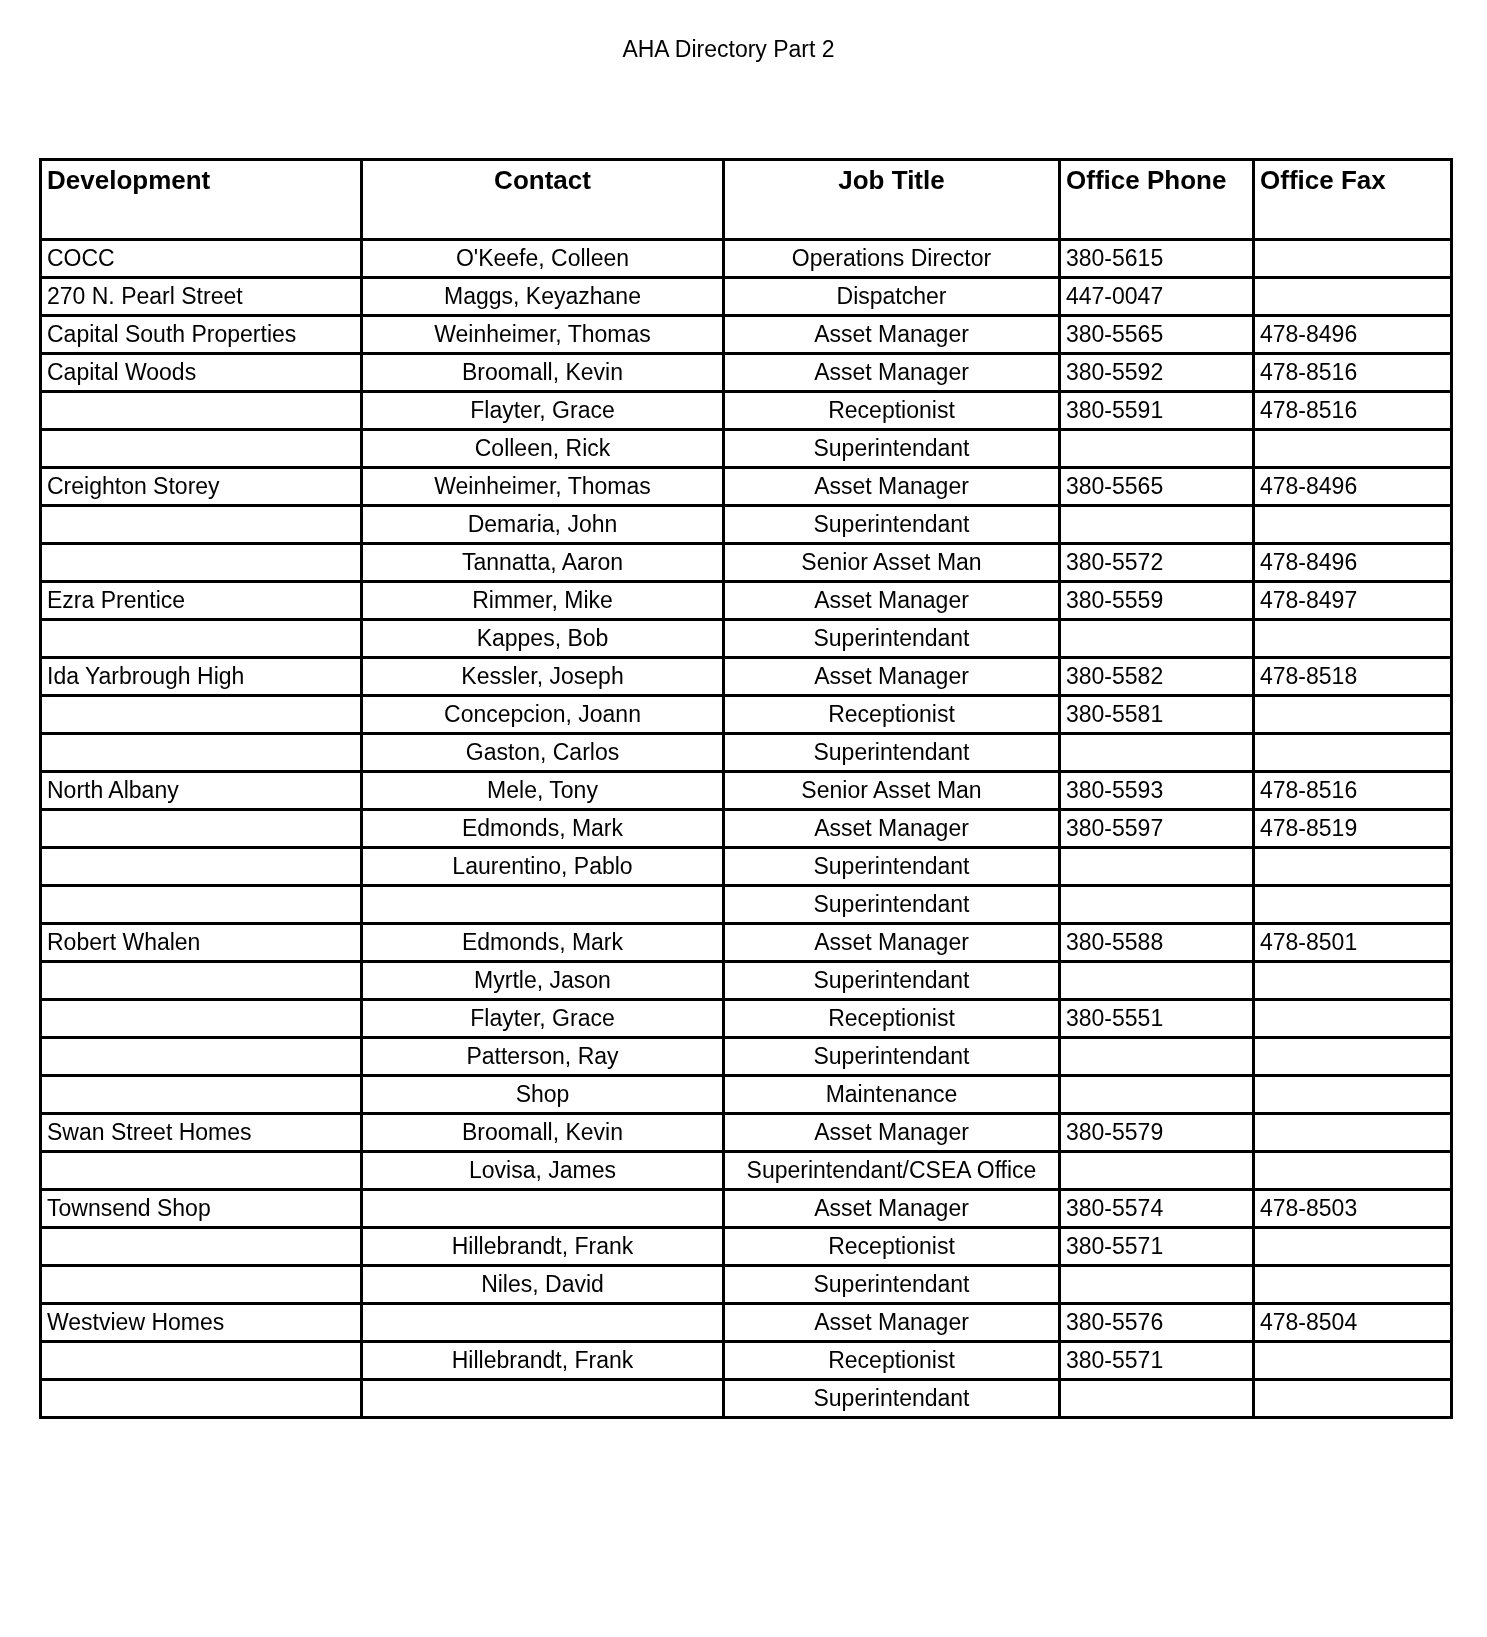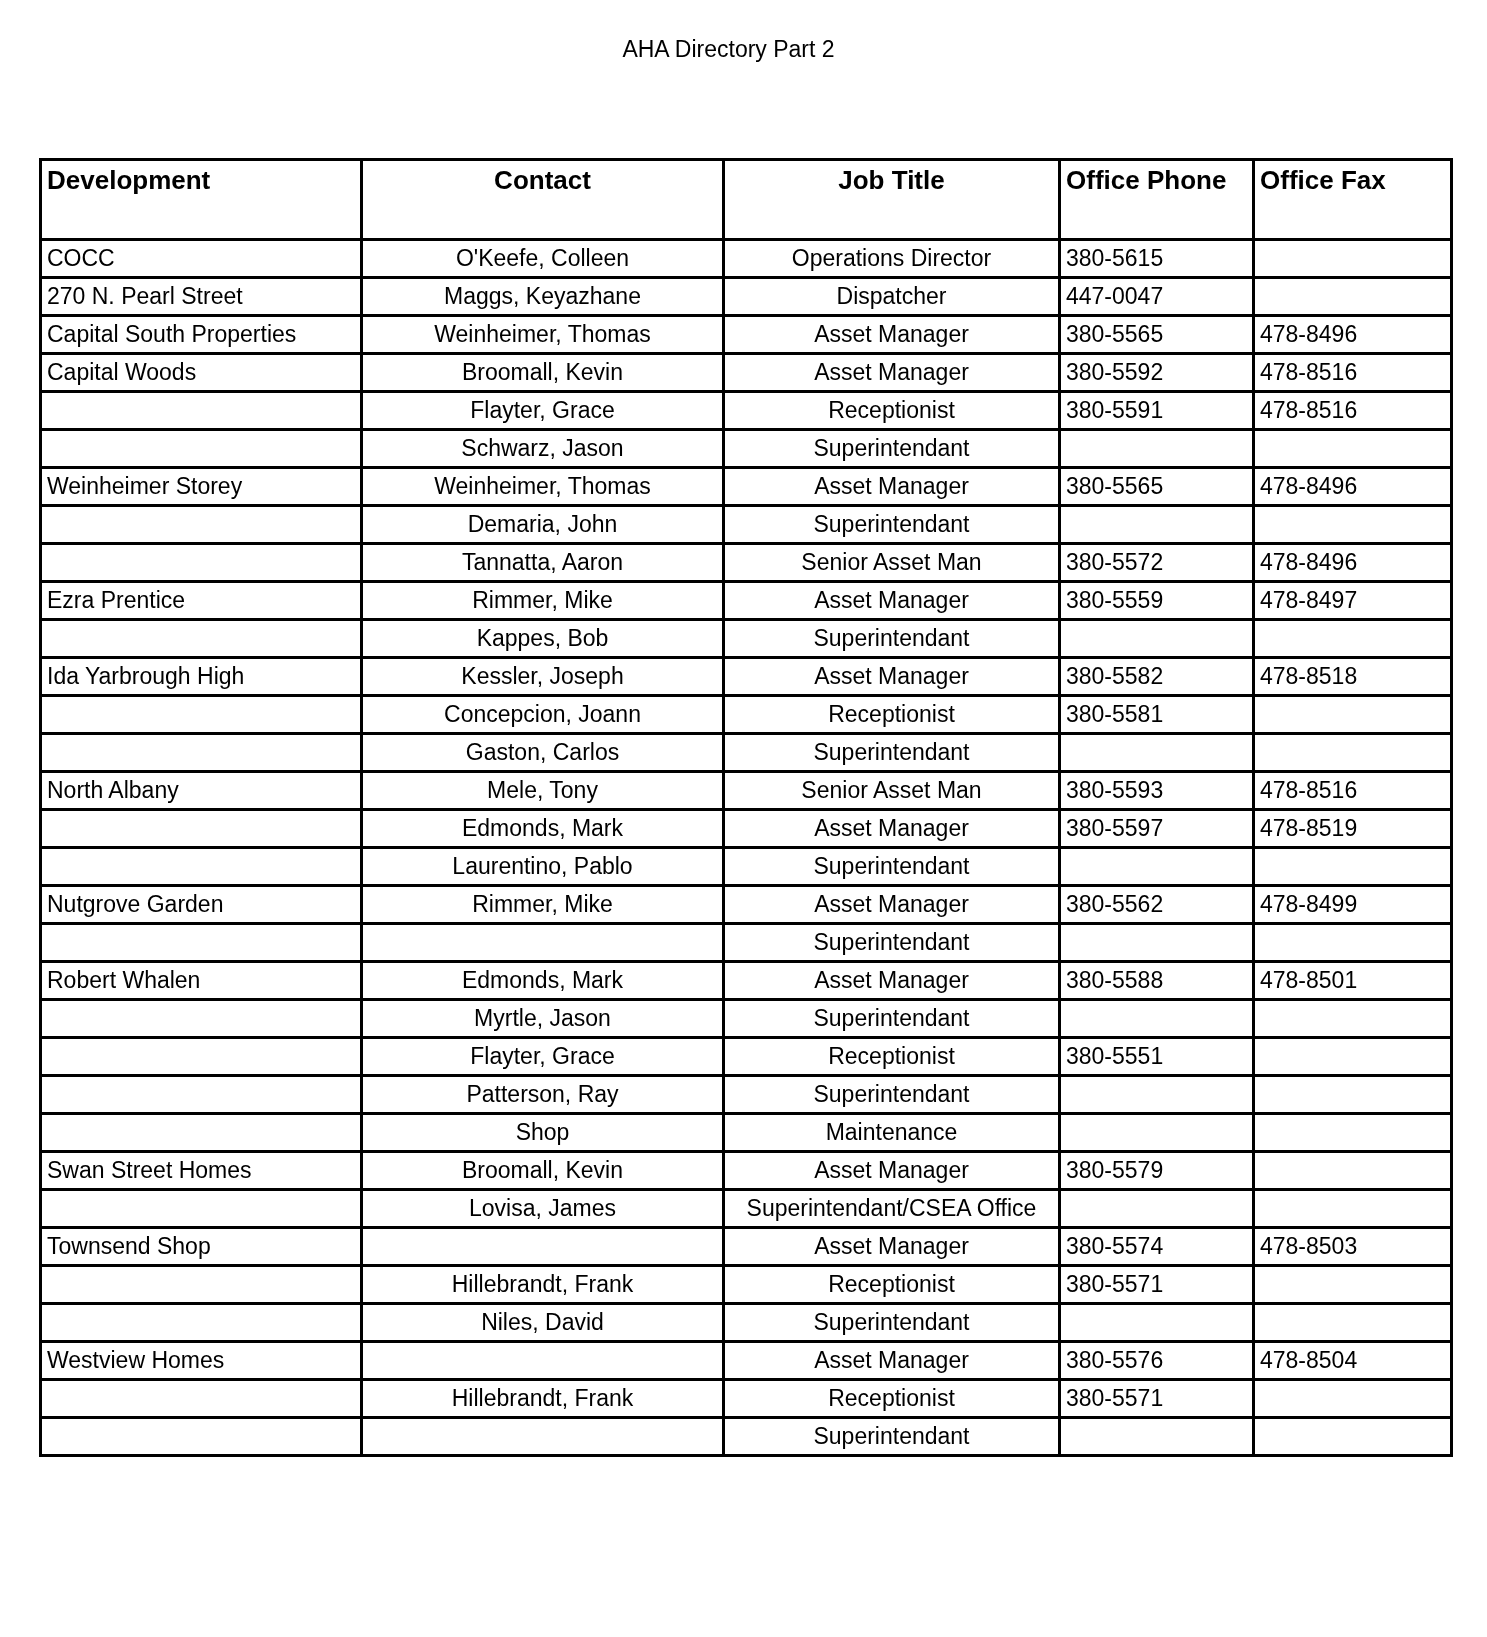--- a/index.html
+++ b/index.html
@@ -71,27 +71,27 @@
       </tr>
       <tr>
         <td class="c-dev"></td>
         <td class="c-contact">Flayter, Grace</td>
         <td class="c-title">Receptionist</td>
         <td class="c-phone">380-5591</td>
         <td class="c-fax">478-8516</td>
       </tr>
       <tr>
         <td class="c-dev"></td>
-        <td class="c-contact">Schwarz, Jason</td>
-        <td class="c-title">Superintendant</td>
-        <td class="c-phone"></td>
-        <td class="c-fax"></td>
-      </tr>
-      <tr>
-        <td class="c-dev">Weinheimer Storey</td>
+        <td class="c-contact">Colleen, Rick</td>
+        <td class="c-title">Superintendant</td>
+        <td class="c-phone"></td>
+        <td class="c-fax"></td>
+      </tr>
+      <tr>
+        <td class="c-dev">Creighton Storey</td>
         <td class="c-contact">Weinheimer, Thomas</td>
         <td class="c-title">Asset Manager</td>
         <td class="c-phone">380-5565</td>
         <td class="c-fax">478-8496</td>
       </tr>
       <tr>
         <td class="c-dev"></td>
         <td class="c-contact">Demaria, John</td>
         <td class="c-title">Superintendant</td>
         <td class="c-phone"></td>
@@ -154,27 +154,20 @@
         <td class="c-fax">478-8519</td>
       </tr>
       <tr>
         <td class="c-dev"></td>
         <td class="c-contact">Laurentino, Pablo</td>
         <td class="c-title">Superintendant</td>
         <td class="c-phone"></td>
         <td class="c-fax"></td>
       </tr>
       <tr>
-        <td class="c-dev">Nutgrove Garden</td>
-        <td class="c-contact">Rimmer, Mike</td>
-        <td class="c-title">Asset Manager</td>
-        <td class="c-phone">380-5562</td>
-        <td class="c-fax">478-8499</td>
-      </tr>
-      <tr>
         <td class="c-dev"></td>
         <td class="c-contact"></td>
         <td class="c-title">Superintendant</td>
         <td class="c-phone"></td>
         <td class="c-fax"></td>
       </tr>
       <tr>
         <td class="c-dev">Robert Whalen</td>
         <td class="c-contact">Edmonds, Mark</td>
         <td class="c-title">Asset Manager</td>

